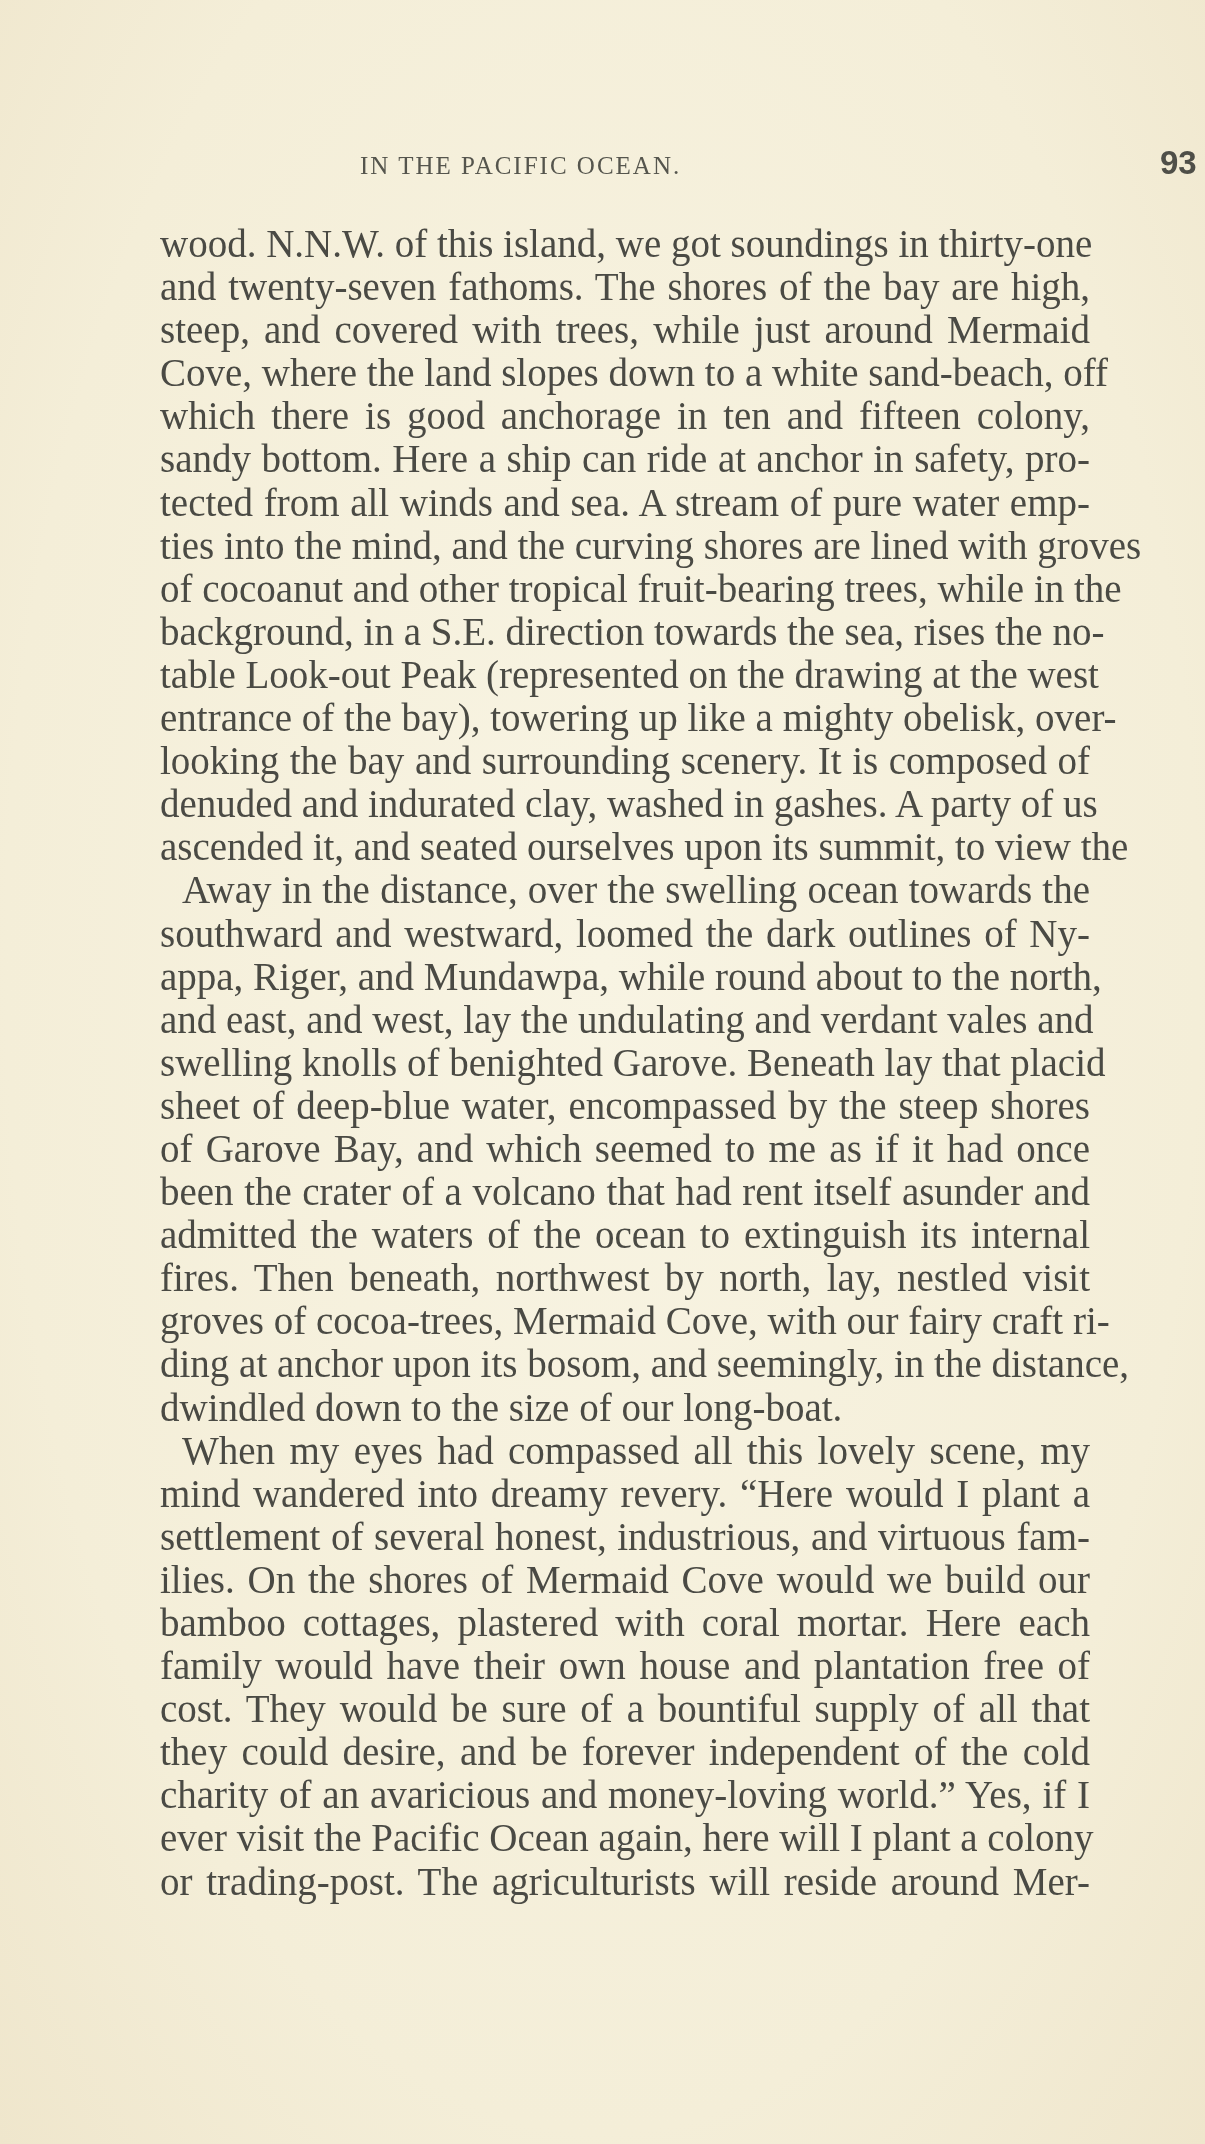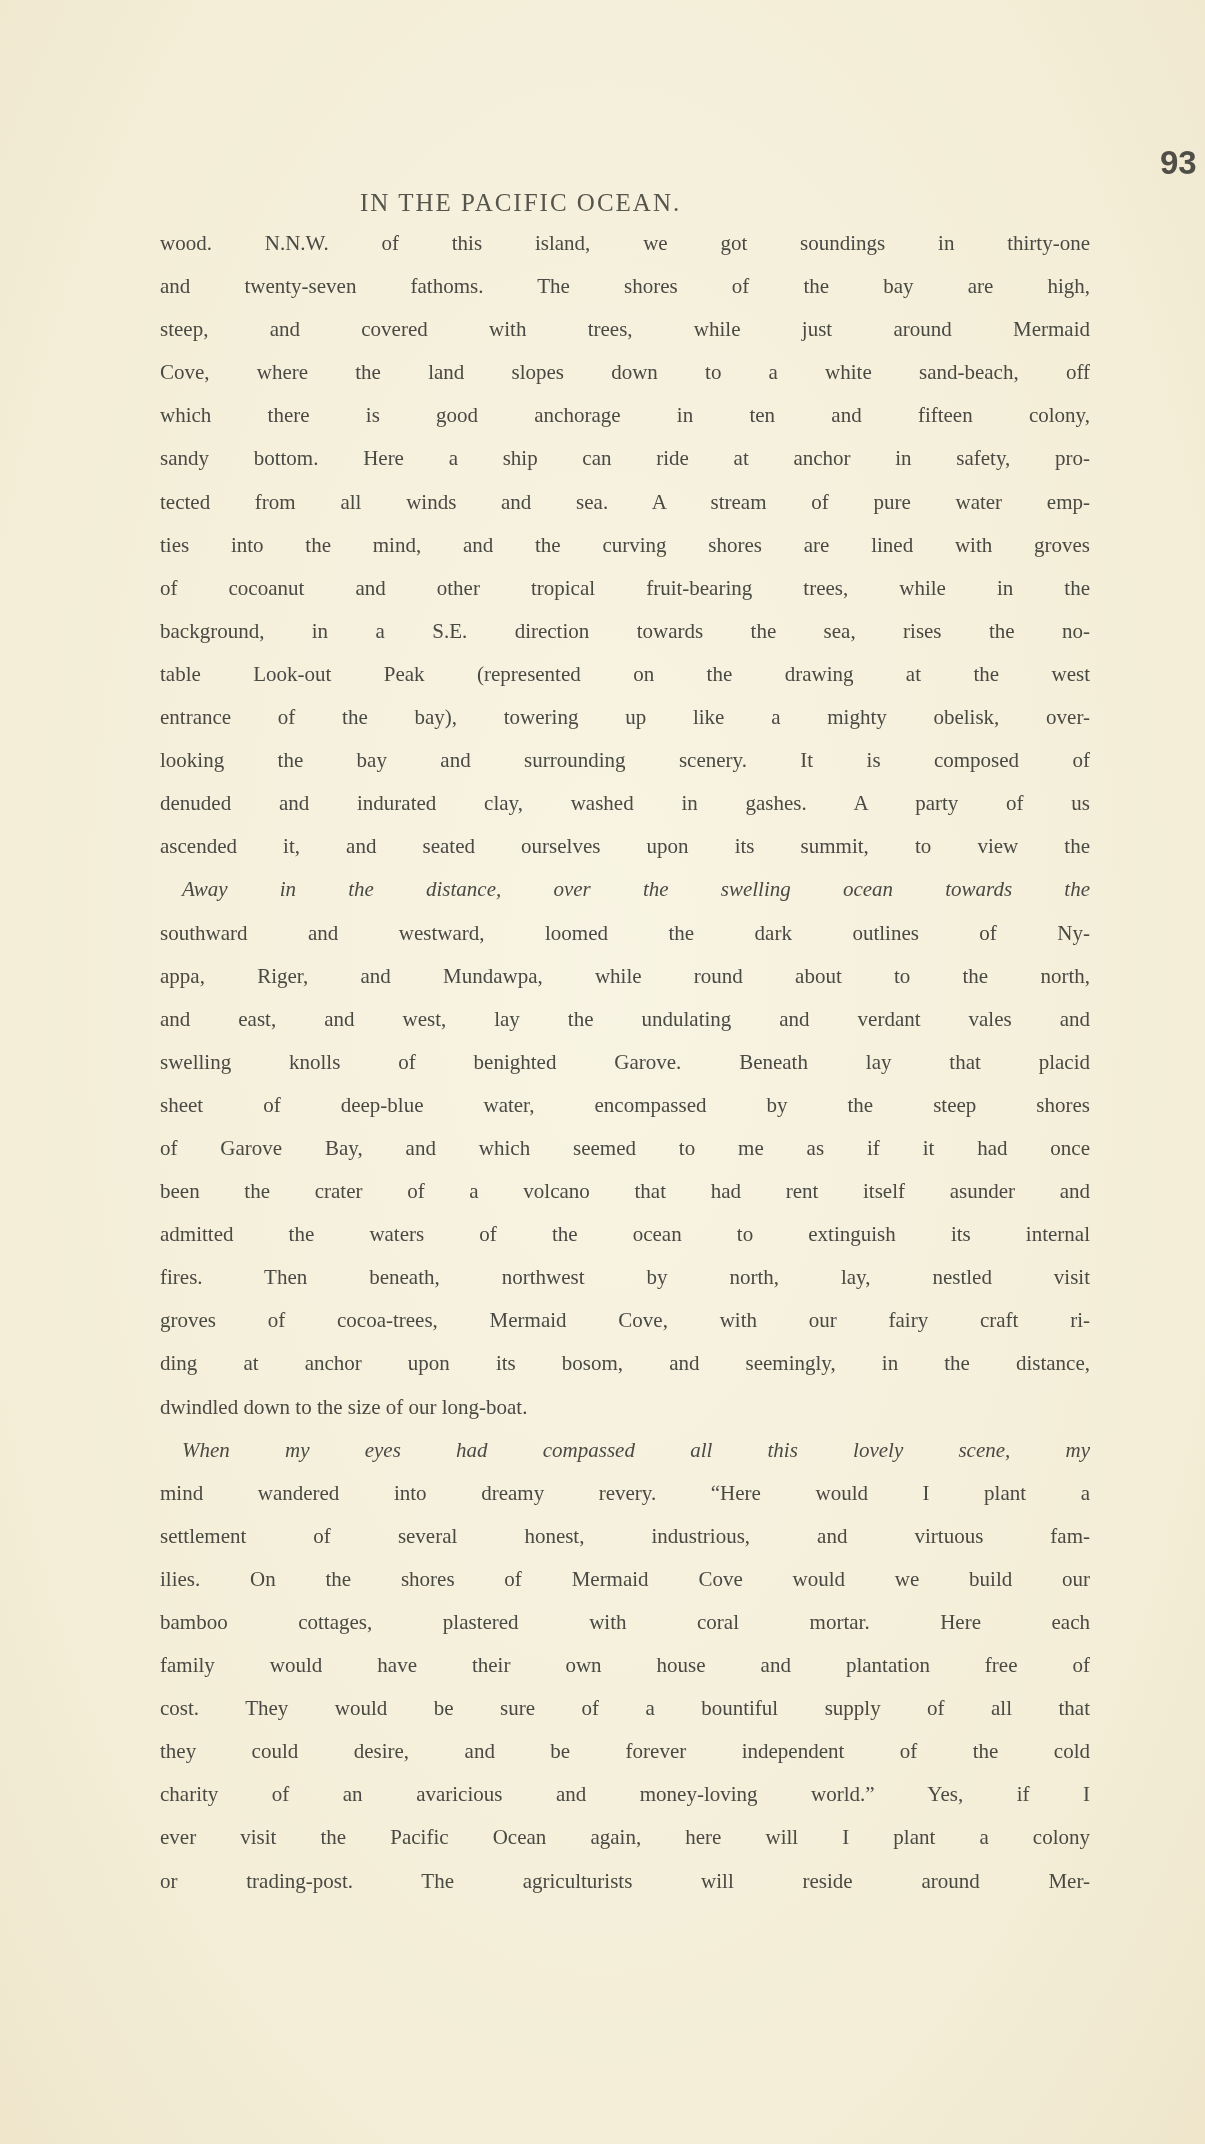--- a/index.html
+++ b/index.html
@@ -9,36 +9,36 @@
     background-image: radial-gradient(ellipse at 50% 45%, #f8f4e3 0%, #f4eed8 70%, #efe6cc 100%);
     font-family: "Liberation Serif", "DejaVu Serif", serif;
     color: #4a4a44;
     position: relative;
   }
   .header {
     position: absolute; top: 150px; left: 160px; width: 960px; height: 40px;
   }
   .running-head {
     position: absolute; left: 200px; top: 2px;
-    font-size: 25px; letter-spacing: 2px; color: #55554d; margin-top: 37px;
+    font-size: 25px; letter-spacing: 2px; color: #55554d;
   }
   .page-number {
     position: absolute; left: 1000px; top: -6px; font-size: 33px; color: #4f4f48;
     font-family: Liberation Sans, sans-serif; font-weight: bold;
   }
   .body {
     position: absolute; top: 222px; left: 160px; width: 930px;
   }
   .line {
     height: 43.1px; line-height: 43.1px;
-    font-size: 21px; white-space: nowrap;
+    font-size: 39px; white-space: nowrap;
     text-align: justify; text-align-last: justify;
   }
   .line.last { text-align-last: left; }
-  .line.indent { padding-left: 22px; font-style: italic; }
+  .line.indent { padding-left: 22px; }
 </style>
 </head>
 <body>
 
 <div class="header">
   <span class="running-head">IN THE PACIFIC OCEAN.</span>
   <span class="page-number">93</span>
 </div>
 
 <div class="body">

